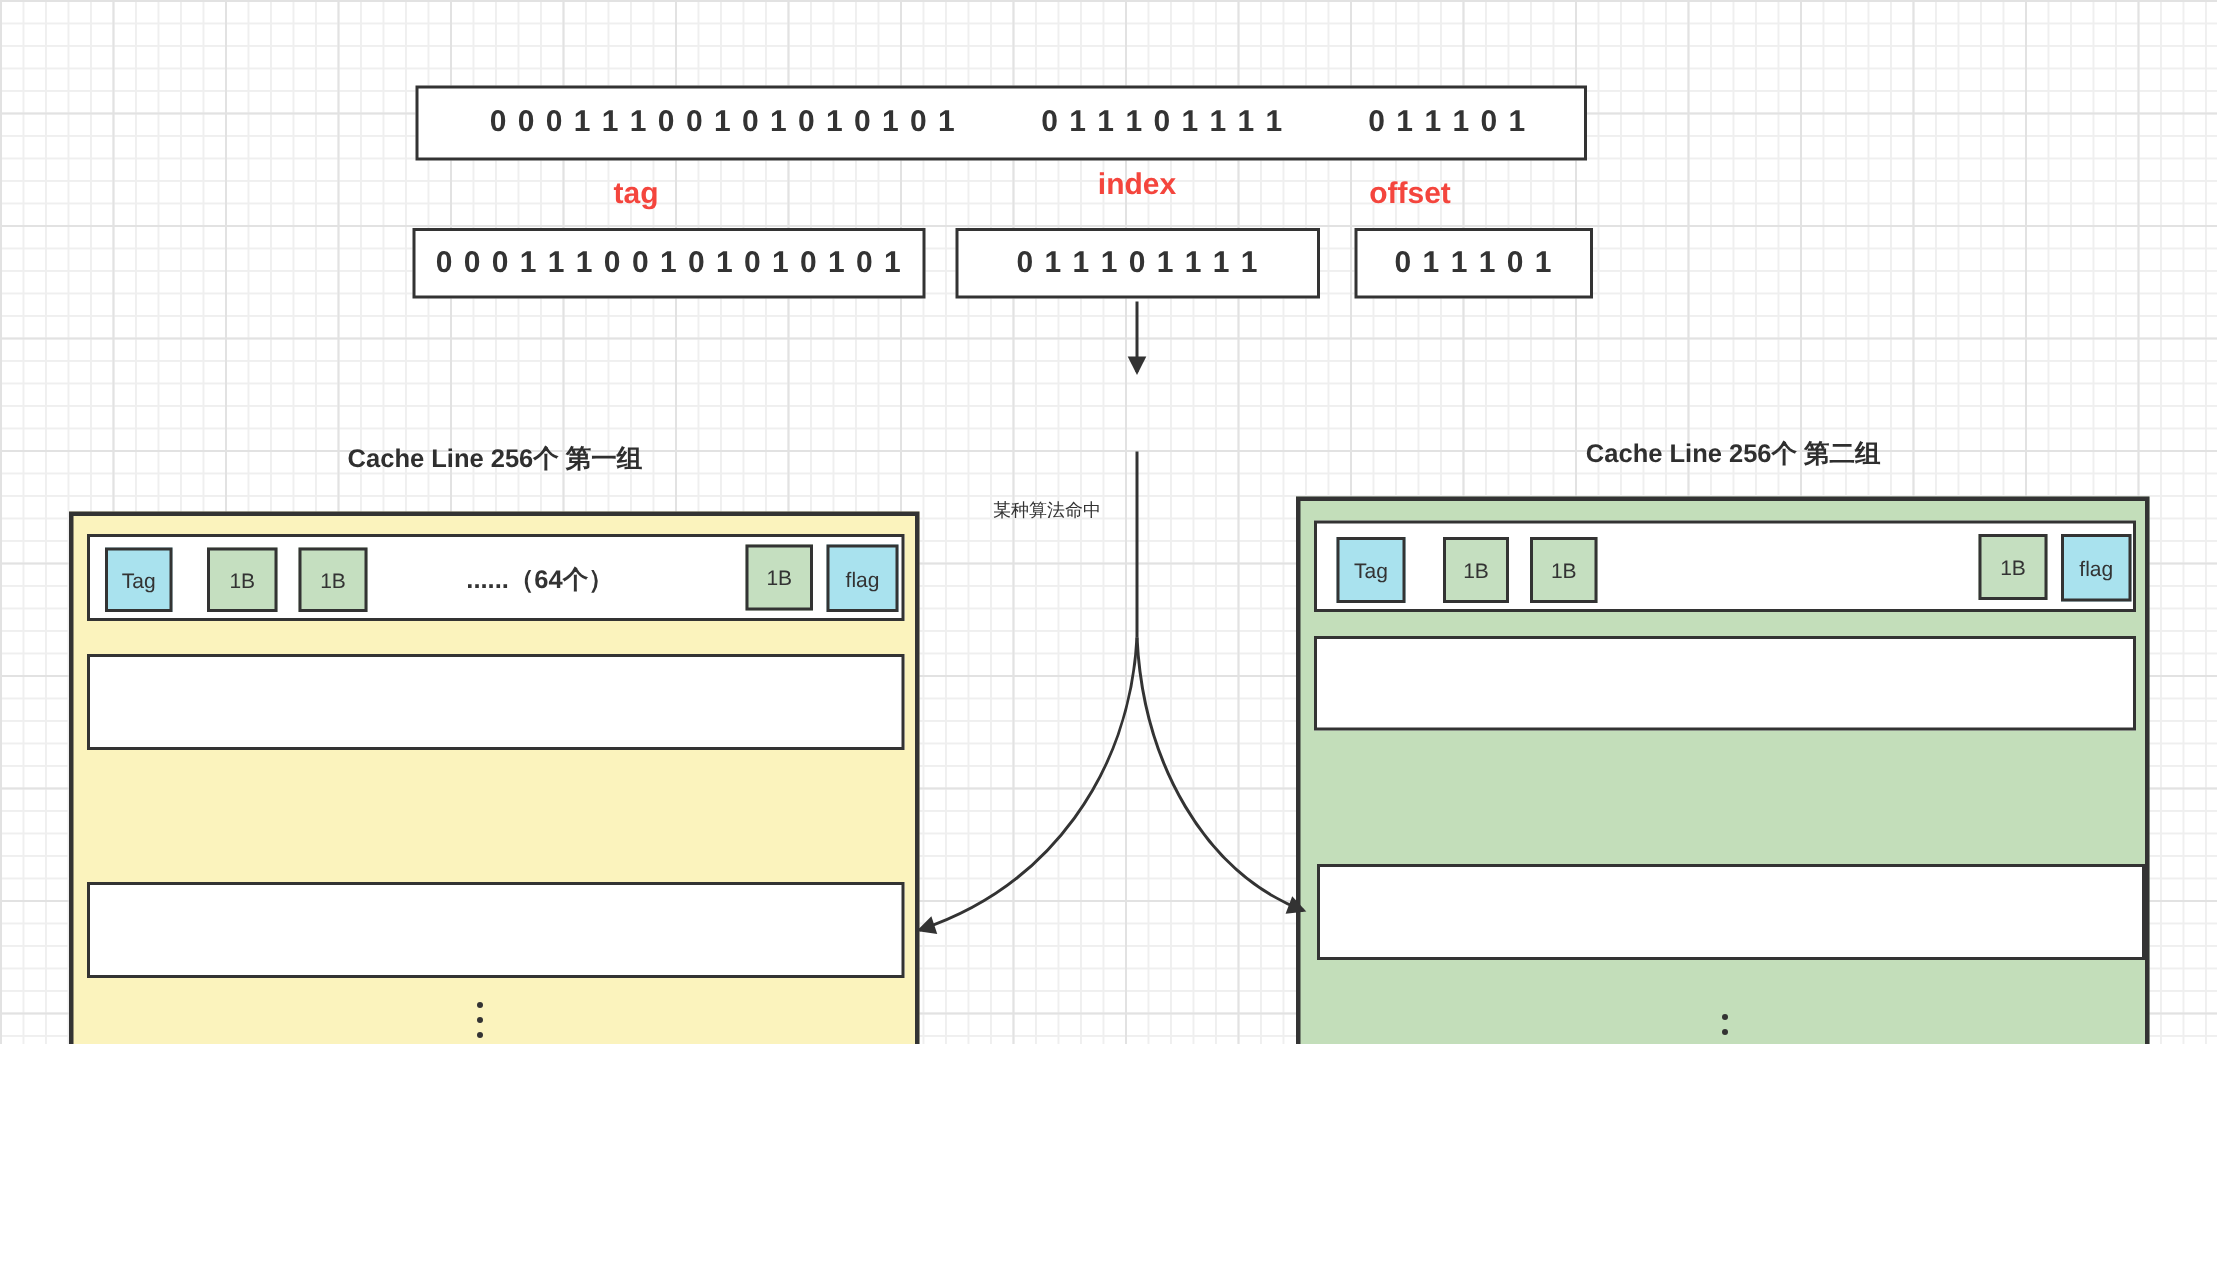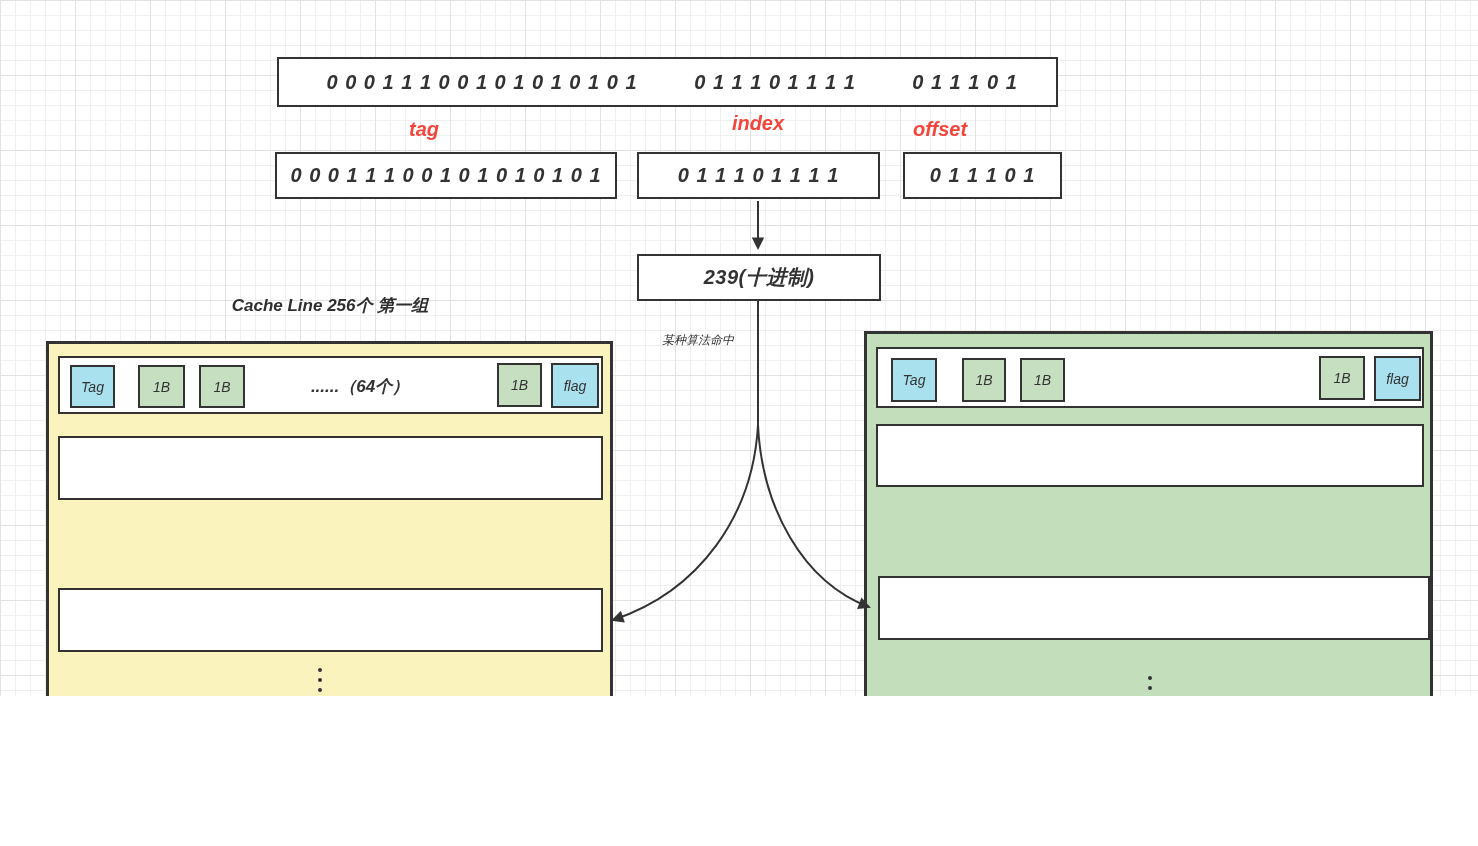--- a/index.html
+++ b/index.html
@@ -12,21 +12,20 @@
     width: 1478px;
     height: 696px;
     overflow: hidden;
     background-color: #ffffff;
     background-image:
       linear-gradient(to right, #e2e2e2 1px, transparent 1px),
       linear-gradient(to bottom, #e2e2e2 1px, transparent 1px),
       linear-gradient(to right, #efefef 1px, transparent 1px),
       linear-gradient(to bottom, #efefef 1px, transparent 1px);
     background-size: 75px 75px, 75px 75px, 15px 15px, 15px 15px;
-    font-style: italic;
   }
   .abs { position: absolute; }
   .box {
     position: absolute;
     background: #fff;
     border: 2px solid #333;
     box-sizing: border-box;
     display: flex;
     align-items: center;
     justify-content: center;
@@ -131,23 +130,20 @@
   <div class="box" style="left:275px; top:152px; width:342px; height:47px;">
     <span class="binary">0 0 0 1 1 1 0 0 1 0 1 0 1 0 1 0 1</span>
   </div>
   <div class="box" style="left:637px; top:152px; width:243px; height:47px;">
     <span class="binary">0 1 1 1 0 1 1 1 1</span>
   </div>
   <div class="box" style="left:903px; top:152px; width:159px; height:47px;">
     <span class="binary">0 1 1 1 0 1</span>
   </div>
 
-  <div class="box" style="left:637px; top:254px; width:244px; height:47px;">
-    <span class="binary" style="letter-spacing:0.5px;">239(十进制)</span>
-  </div>
 
   <div class="hit-note" style="left:662px; top:332px;">某种算法命中</div>
 
   <div class="group-title" style="left:205px; top:294px; width:250px;">Cache Line 256个 第一组</div>
   <div class="group group-yellow" style="left:46px; top:341px; width:567px; height:436px;">
 
     <div class="row" style="left:9px; top:12px; width:545px; height:58px;">
       <div class="cell cell-cyan" style="left:10px; top:7px; width:45px; height:43px;">Tag</div>
       <div class="cell cell-green" style="left:78px; top:7px; width:47px; height:43px;">1B</div>
       <div class="cell cell-green" style="left:139px; top:7px; width:46px; height:43px;">1B</div>
@@ -162,20 +158,21 @@
     <div class="vdots" style="left:269px; top:321px;">
       <span class="dot"></span>
         <span class="dot"></span>
         <span class="dot"></span>
       <span class="dot"></span>
         <span class="dot"></span>
         <span class="dot"></span>
     </div>
   </div>
 
+  <div class="group-title" style="left:1028px; top:291px; width:255px;">Cache Line 256个 第二组</div>
   <div class="group group-green" style="left:864px; top:331px; width:569px; height:428px;">
 
     <div class="row" style="left:9px; top:13px; width:548px; height:61px;">
       <div class="cell cell-cyan" style="left:13px; top:9px; width:46px; height:44px;">Tag</div>
       <div class="cell cell-green" style="left:84px; top:9px; width:44px; height:44px;">1B</div>
       <div class="cell cell-green" style="left:142px; top:9px; width:45px; height:44px;">1B</div>
       <div class="cell cell-green" style="left:441px; top:7px; width:46px; height:44px;">1B</div>
       <div class="cell cell-cyan" style="left:496px; top:7px; width:47px; height:45px;">flag</div>
     </div>
 

